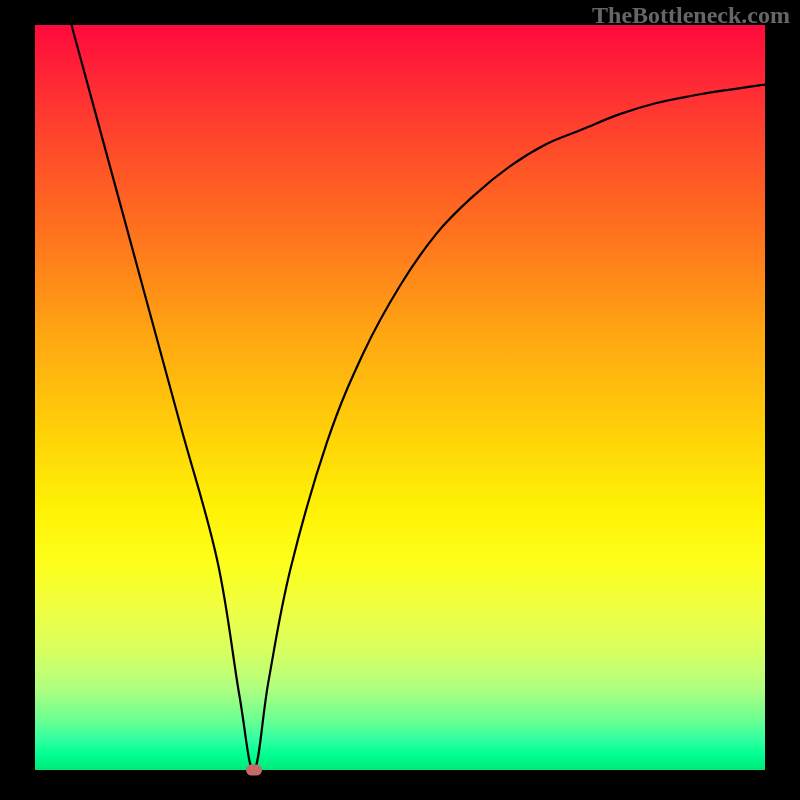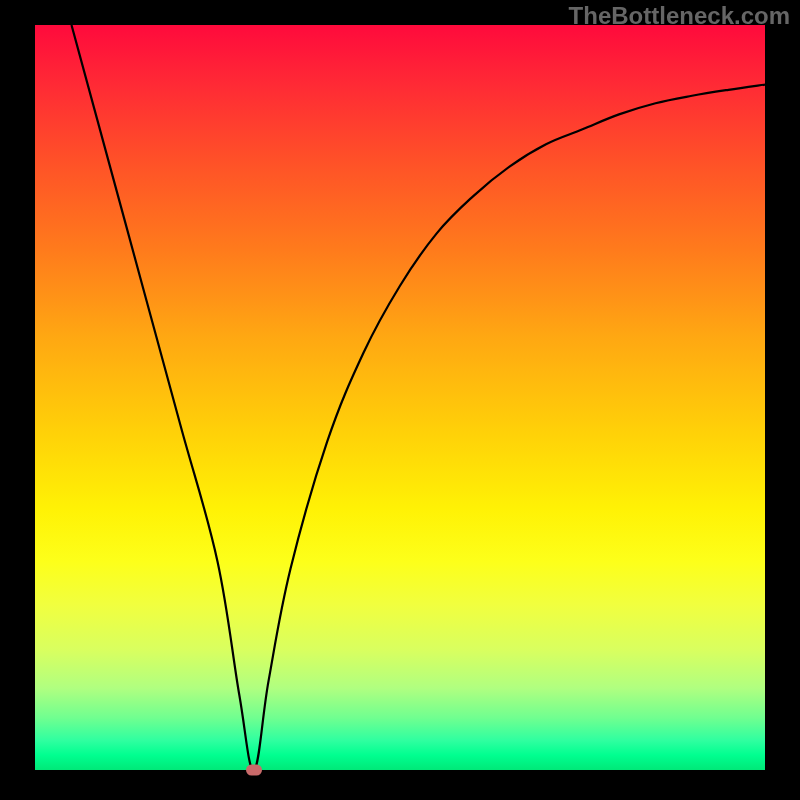--- a/index.html
+++ b/index.html
@@ -7,21 +7,21 @@
     width: 800px;
     height: 800px;
     background: #000;
     position: relative;
     overflow: hidden;
   }
   .watermark {
     position: absolute;
     top: 2px;
     right: 10px;
-    font-family: Liberation Sans, sans-serif;
+    font-family: Liberation Serif, serif;
     font-size: 24px;
     font-weight: bold;
     color: #666;
     z-index: 10;
   }
   .plot-area {
     position: absolute;
     left: 35px;
     top: 25px;
     width: 730px;

